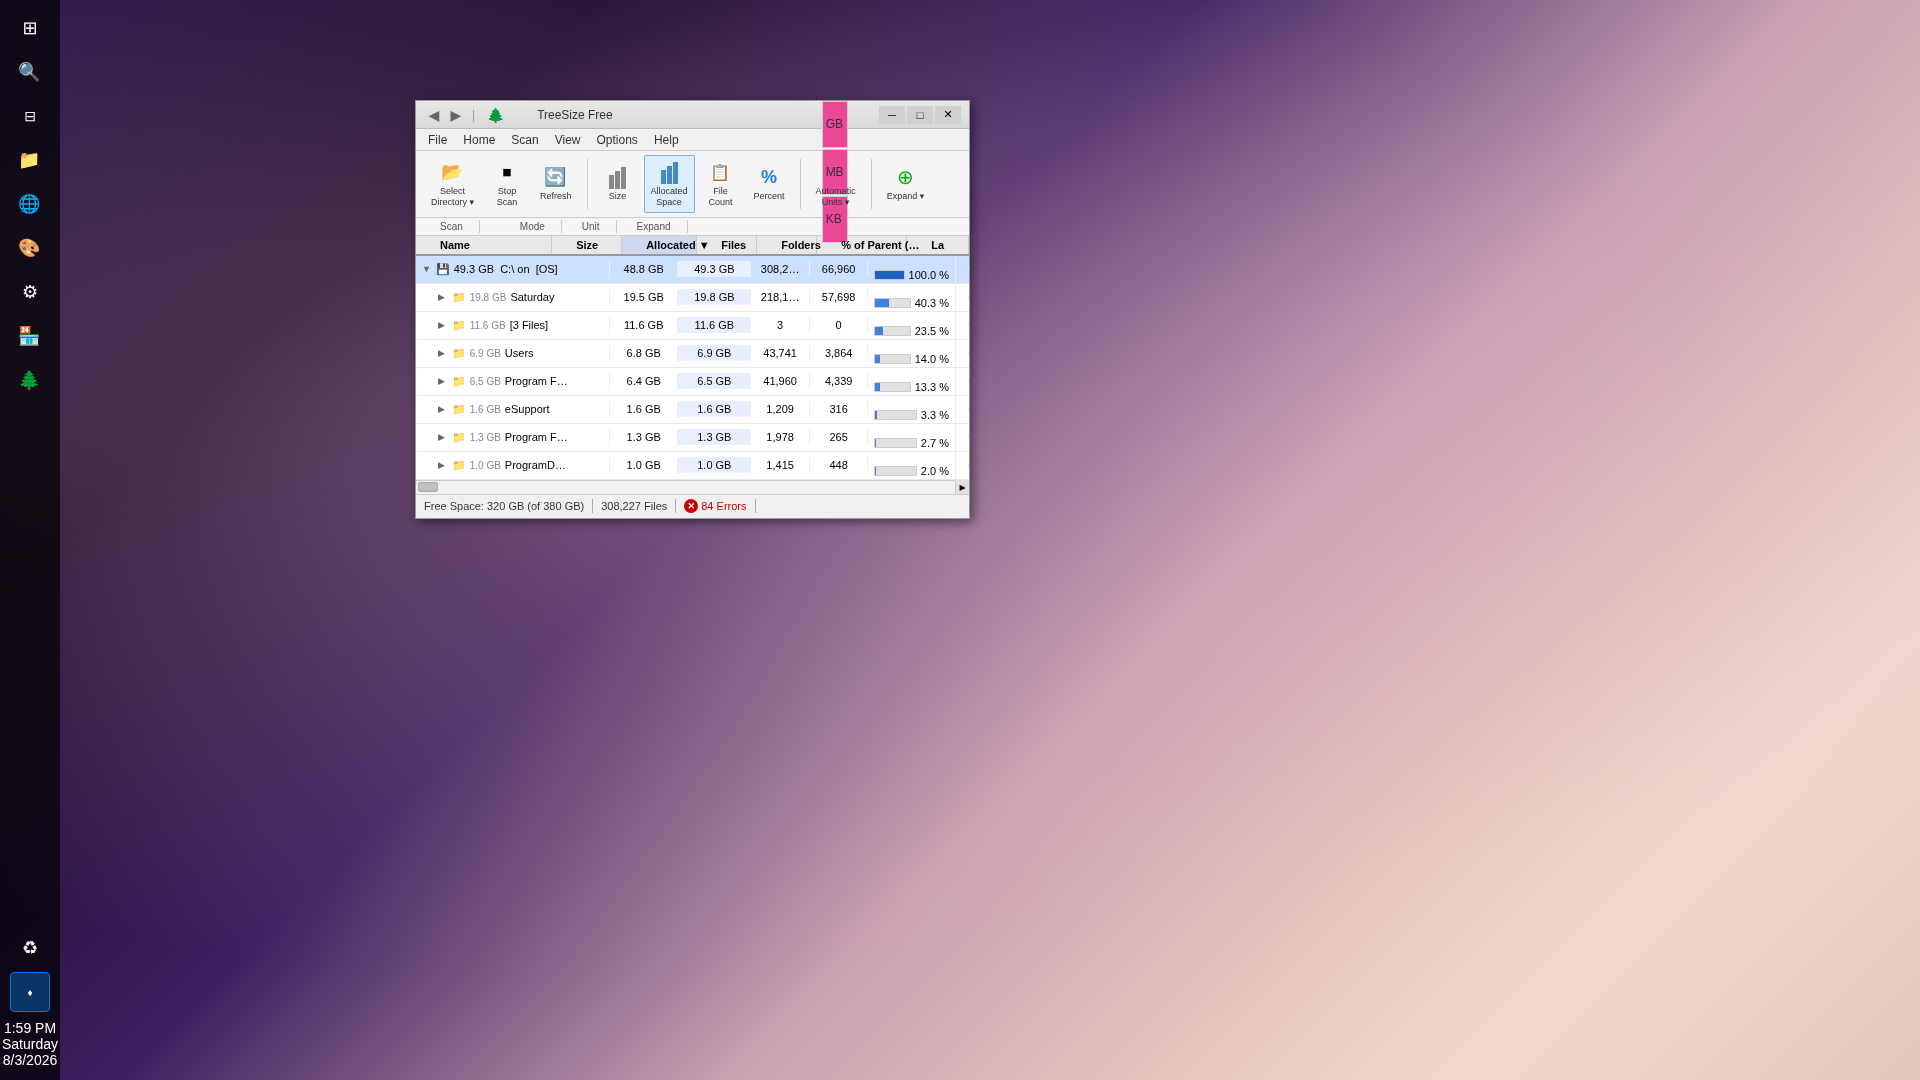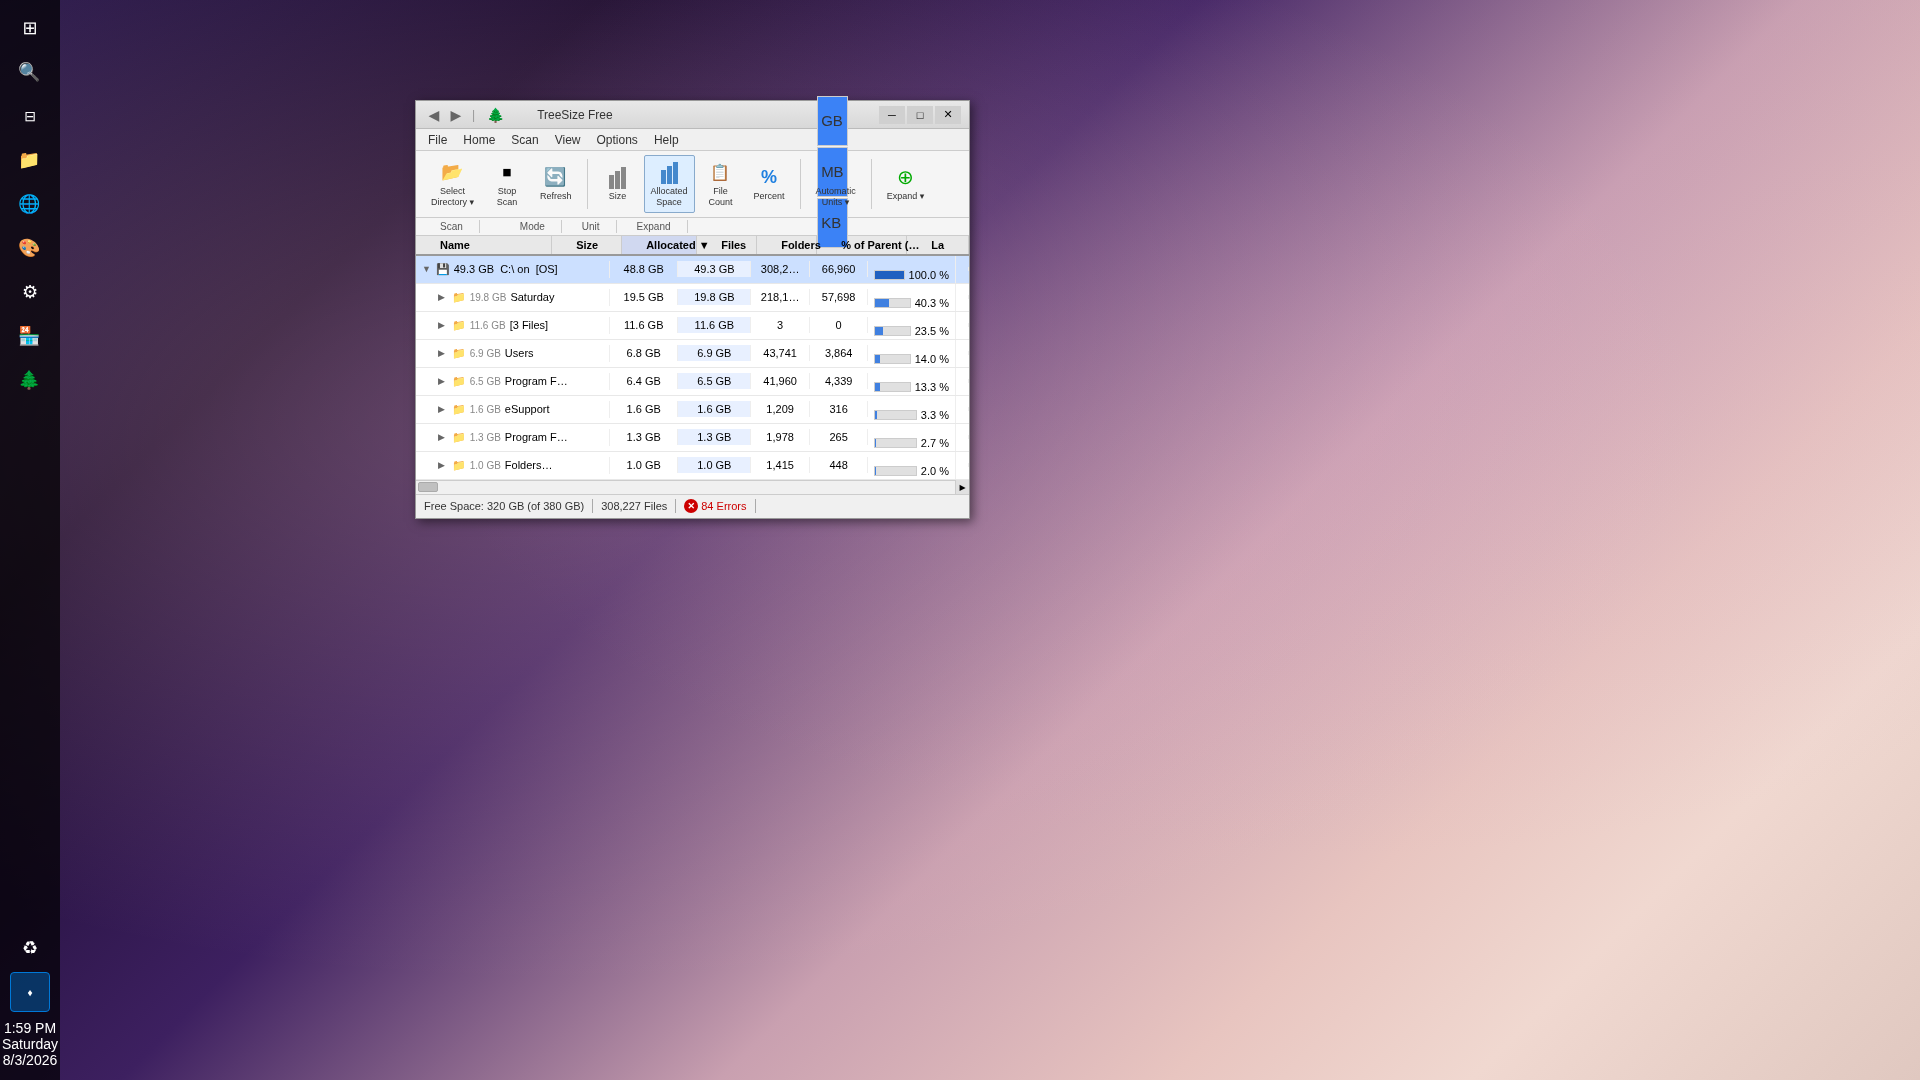--- a/index.html
+++ b/index.html
@@ -212,23 +212,23 @@
 
     
     .unit-group {
       display: flex;
       flex-direction: column;
       gap: 1px;
     }
 
     .unit-btn {
       padding: 15px 3px;
-      font-size: 15px;
-      cursor: pointer;
-      background: #3b82f6;
+      font-size: 12px;
+      cursor: pointer;
+      background: #ec4899;
       border: 1px solid #ccc;
       color: #333;
       line-height: 1.2;
     }
 
     
     .toolbar-row2 {
       background: #f5f5f5;
       border-bottom: 1px solid #ccc;
       display: flex;
@@ -686,21 +686,21 @@
       </div>
       <div class="td col-last"></div>
     </div>
 
     <div class="table-row">
       <div class="td col-name">
         <div class="row-name" style="padding-left:16px;">
           <span class="expand-arrow">▶</span>
           <span>📁</span>
           <span style="color:#888; font-size:10px;">1.0 GB</span>
-          <span>Folders…</span>
+          <span>ProgramD…</span>
         </div>
       </div>
       <div class="td col-size right">1.0 GB</div>
       <div class="td col-allocated right allocated-col">1.0 GB</div>
       <div class="td col-files right">1,415</div>
       <div class="td col-folders right">448</div>
       <div class="td col-percent">
         <div class="percent-bar">
           <div class="bar-bg">
               <div class="bar-fill p20"></div>

